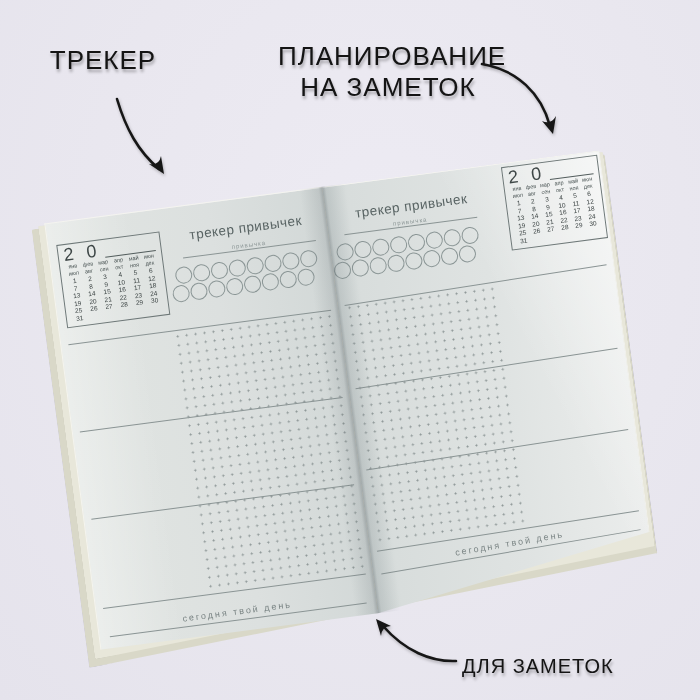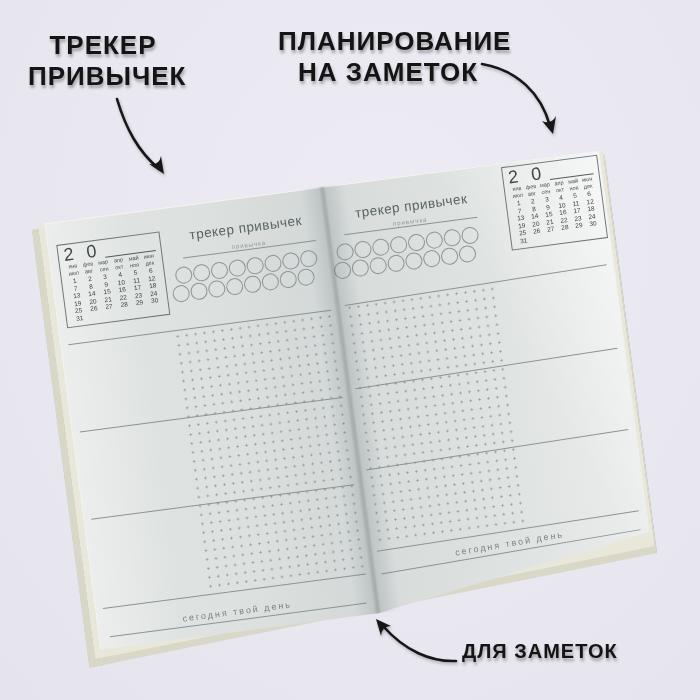--- a/index.html
+++ b/index.html
@@ -1,22 +1,22 @@
 <!DOCTYPE html>
 <html><head>
 <meta charset="utf-8">
 <style>
   html,body{margin:0;padding:0;}
   body{width:700px;height:700px;overflow:hidden;font-family:"Liberation Sans",sans-serif;}
   .stage{position:relative;width:700px;height:700px;
     background:radial-gradient(ellipse at 55% 35%, #edebf3 0%, #e9e7ef 55%, #e5e3ec 100%);}
 
   
-  .ann{position:absolute;font-weight:bold;color:#141414;text-align:center;
-       letter-spacing:1px;text-shadow:1px 3px 3px rgba(0,0,0,0.30);}
+  .ann{position:absolute;font-weight:normal;color:#141414;text-align:center;
+       letter-spacing:1px;text-shadow:1px 3px 3px rgba(0,0,0,0.30);margin-top:15px;}
   .ann-tl{left:28px;top:30px;width:150px;font-size:26px;line-height:31px;}
   .ann-tr{left:278px;top:26px;width:220px;font-size:26px;line-height:31px;}
   .ann-br{left:462px;top:640px;width:235px;font-size:20px;text-align:left;white-space:nowrap;}
 
   .arrows{position:absolute;left:0;top:0;pointer-events:none;
           filter:drop-shadow(1px 2px 1.5px rgba(0,0,0,0.25));}
   .arrows path.curve{fill:none;stroke:#161616;stroke-width:2.6;stroke-linecap:round;}
   .arrows path.head{fill:#161616;stroke:none;}
 
   
@@ -273,21 +273,20 @@
       <div class="hline l4"></div>
       <div class="dots"></div>
       <div class="pfooter">сегодня твой день</div>
     </div>
 
     <div class="seam"></div>
   </div>
 
   <div class="ann ann-tl">
     <div>ТРЕКЕР</div>
-    <div>ПРИВЫЧЕК</div>
   </div>
   <div class="ann ann-tr">
     <div>ПЛАНИРОВАНИЕ</div>
     <div>НА ЗАМЕТОК</div>
   </div>
   <div class="ann ann-br">ДЛЯ ЗАМЕТОК</div>
 
   <svg class="arrows" width="700" height="700" viewBox="0 0 700 700">
     <path class="curve" d="M 117 99 C 126 129, 138 151, 159 169"></path>
     <path class="head" d="M 164 174 L 149 164 Q 159 166 161 156 Z"></path>

